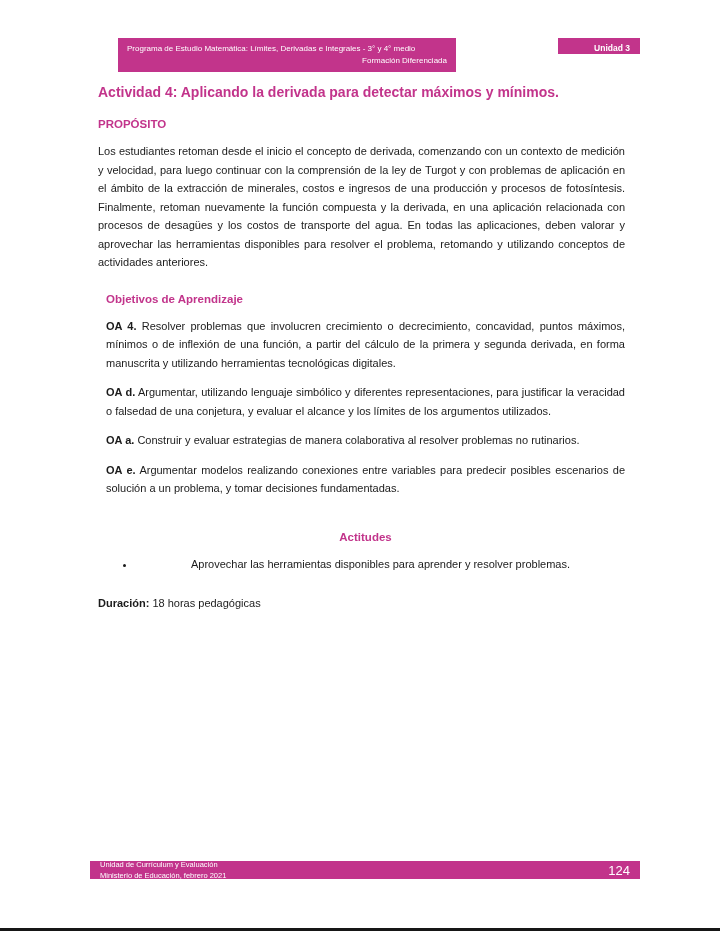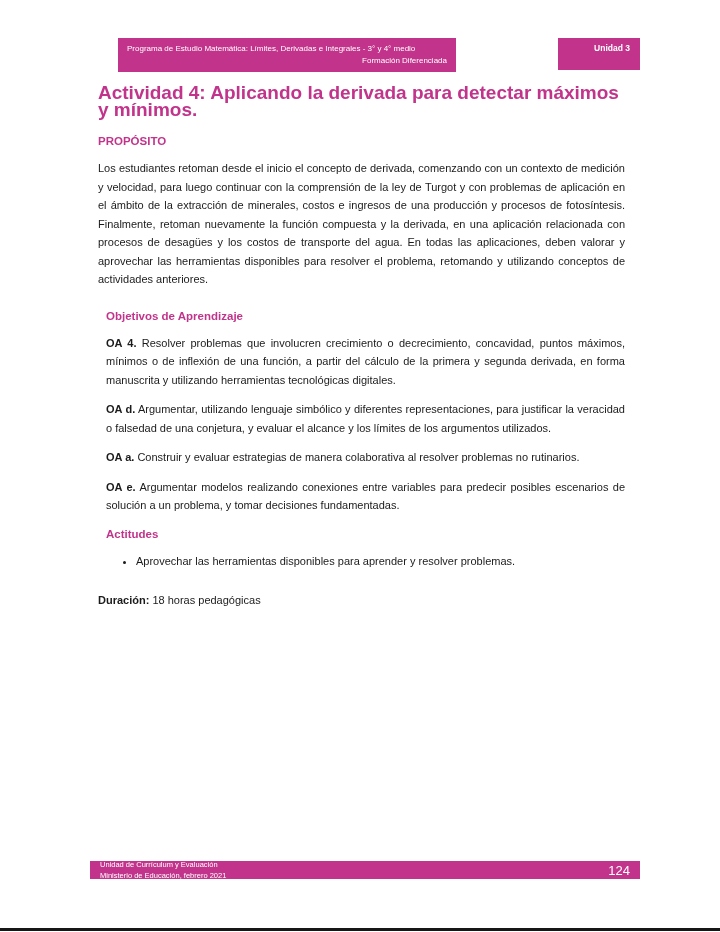--- a/index.html
+++ b/index.html
@@ -20,57 +20,57 @@
       position: absolute; left: 90px; top: 38px;
       width: 338px; min-height: 34px;
       background: #c2348b; color: #ffffff;
       font-size: 8px; line-height: 12px;
       padding: 5px 9px 5px 9px;
       margin-left: 28px;
     }
     .header-left .line2 { font-size: 8px; text-align: right; }
     .header-right {
       position: absolute; left: 558px; top: 38px;
-      width: 82px; height: 32px;
+      width: 82px; height: 16px;
       background: #c2348b; color: #ffffff;
       font-size: 8.5px; font-weight: bold;
       line-height: 20px; text-align: right;
       padding: 0 10px 0 8px;
     }
 
     
     .content {
       position: absolute; left: 98px; top: 84px;
       width: 527px;
       color: #1b1b1b;
       font-size: 11px; line-height: 18.5px;
     }
     .activity-title {
       color: #c2348b;
-      font-size: 19px; line-height: 17px;
+      font-size: 14px; line-height: 17px;
       font-weight: bold;
       margin-bottom: 16px;
     }
     .section-heading {
       color: #c2348b;
       font-size: 11.5px; line-height: 14px;
       font-weight: bold;
       margin-bottom: 11px;
     }
     .body-par {
       text-align: justify;
       margin-bottom: 20px;
     }
     .indented { margin-left: 8px; }
     .oa-par {
       text-align: justify;
       margin-bottom: 11px;
     }
     .oa-par strong { font-weight: bold; }
-    .actitudes-block { margin-top: 12px; }
+    .actitudes-block { margin-top: 32px; text-align: center; }
     ul.bullets {
       margin: 0 0 21px 0;
       padding-left: 30px;
     }
     ul.bullets li { margin-bottom: 4px; }
     .duracion { margin-left: 0; margin-top: 2px; }
     .duracion strong { font-weight: bold; }
 
     
     .footer-bar {

